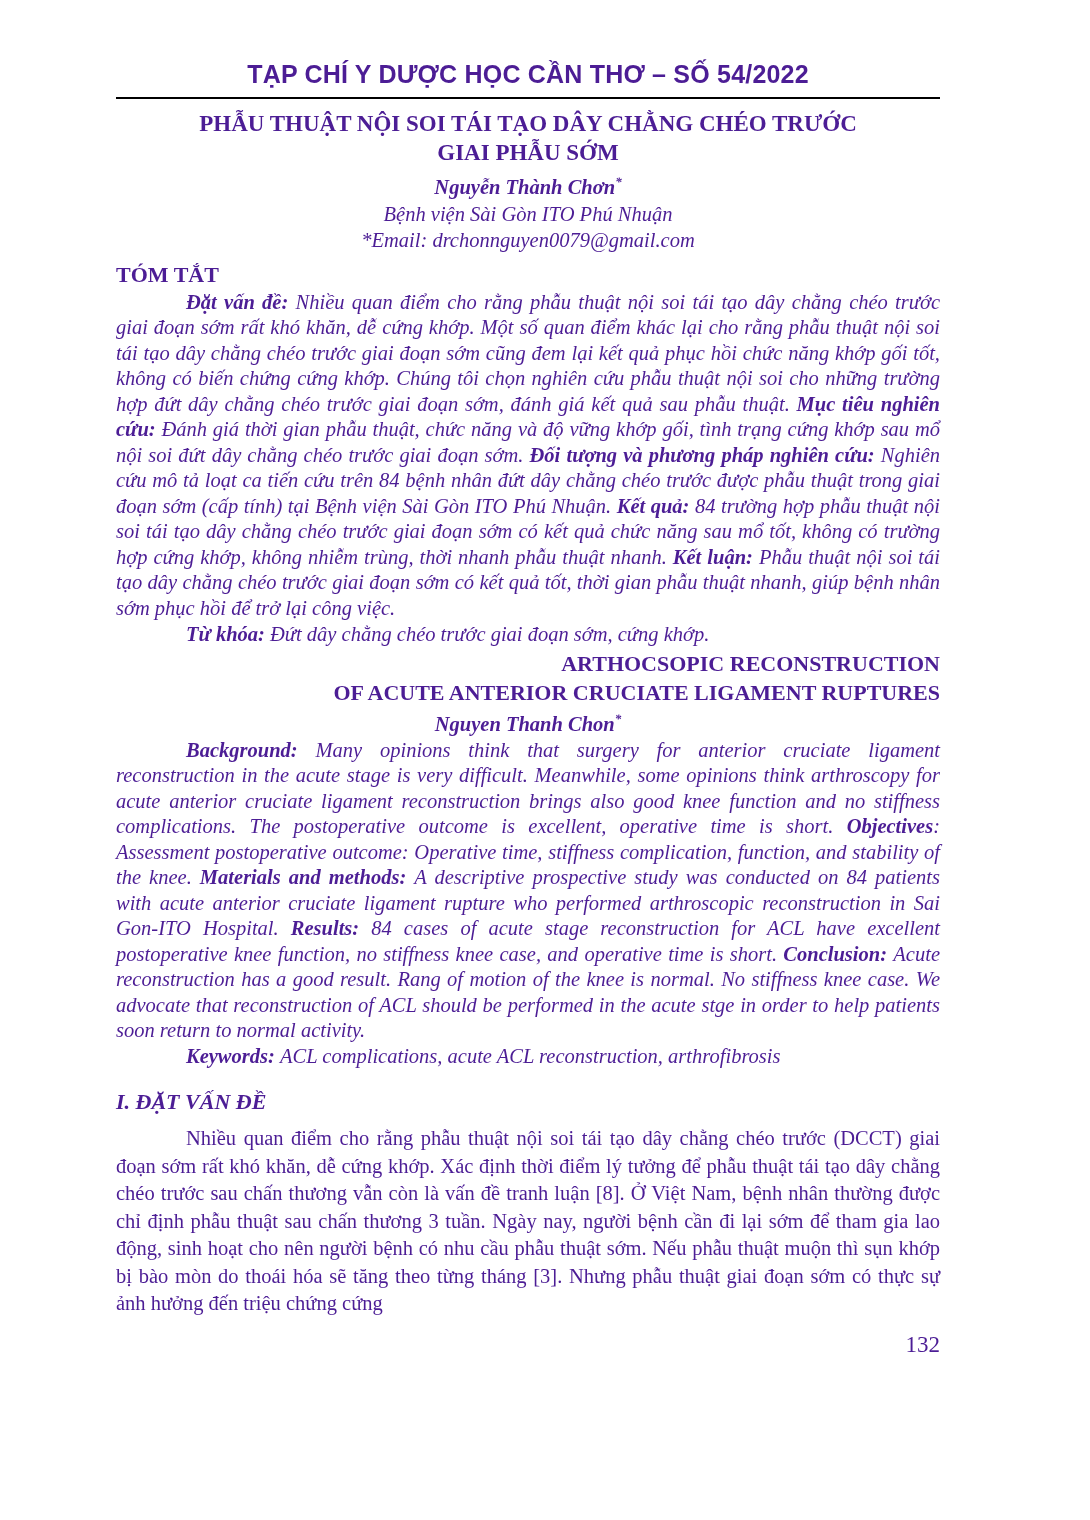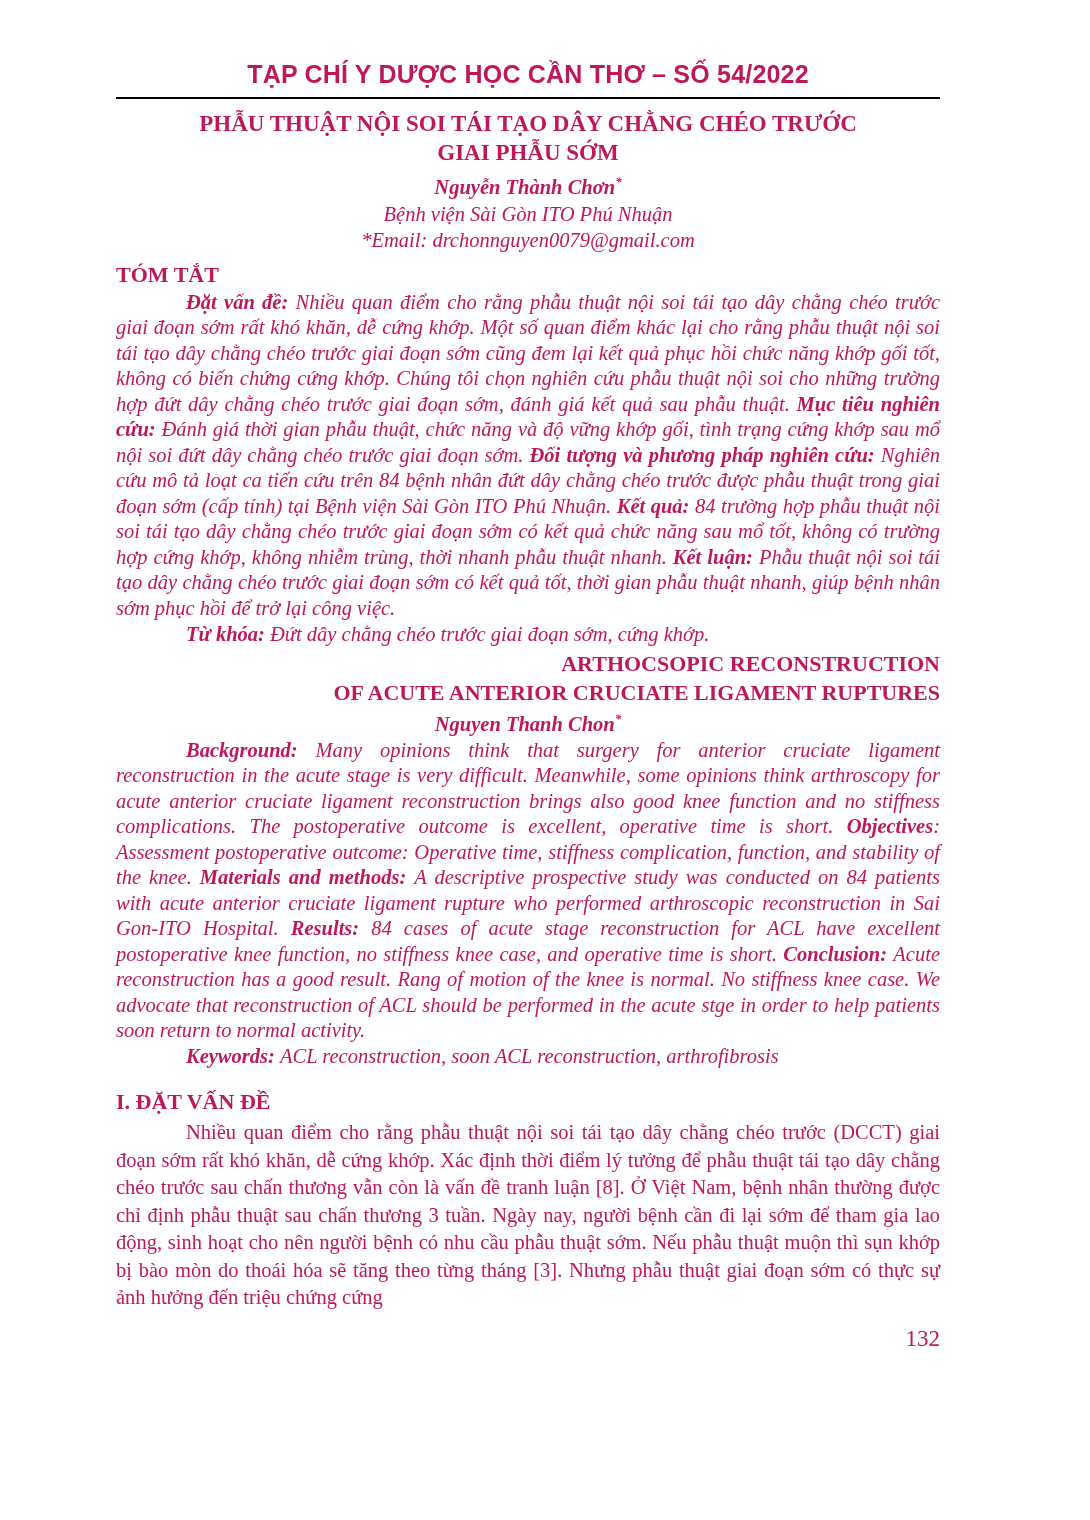--- a/index.html
+++ b/index.html
@@ -2,21 +2,21 @@
 <html lang="vi"><head>
 <meta charset="utf-8">
 <style>
   html, body { margin: 0; padding: 0; background: #ffffff; }
   .page {
     position: relative;
     width: 986px;
     height: 1520px;
     margin: 0 auto;
     background: #ffffff;
-    color: #be185d;
+    color: #4c1d95;
     box-sizing: border-box;
     padding: 60px 98px 0 64px;
     font-family: "Liberation Serif", serif;
   }
   .journal-name {
     text-align: center;
     font-family: "Liberation Sans", sans-serif;
     font-weight: bold;
     font-size: 25px;
     letter-spacing: 0.2px;
@@ -35,21 +35,21 @@
   }
   .author-block { text-align: center; font-size: 20.5px; line-height: 1.3; }
   .author-name { font-weight: bold; font-style: italic; }
   .author-name sup { font-size: 13px; }
   .affiliation, .email { font-style: italic; }
   .section-heading {
     margin: 8px 0 2px 0;
     font-size: 22px;
     font-weight: bold;
   }
-  .section-heading.spaced { margin-top: 20px; margin-bottom: 4px; }
+  .section-heading.spaced { margin-top: 20px; margin-bottom: 10px; font-style: italic; }
   p.body {
     margin: 0;
     font-size: 20.5px;
     line-height: 1.245;
     text-align: justify;
     text-indent: 70px;
   }
   p.intro { line-height: 1.34; }
   .en-title {
     margin: 2px 0 4px 0;
@@ -97,21 +97,21 @@
     <div class="en-title">
       <span>ARTHOCSOPIC  RECONSTRUCTION</span><br>
       <span>OF ACUTE ANTERIOR CRUCIATE LIGAMENT RUPTURES</span>
     </div>
     <div class="author-block">
       <div class="author-name">
         <span>Nguyen Thanh Chon</span><sup>*</sup>
       </div>
     </div>
     <p class="body"><span style="font-weight: bold; font-style: italic;">Background: </span><span style="font-style: italic;">Many opinions think that surgery for anterior cruciate ligament reconstruction in the acute stage is very difficult. Meanwhile, some opinions think arthroscopy for acute anterior cruciate ligament reconstruction brings also good knee function and no stiffness complications. The postoperative outcome is excellent, operative time is short. </span><span style="font-weight: bold; font-style: italic;">Objectives</span><span style="font-style: italic;">: Assessment postoperative outcome: Operative time, stiffness complication, function, and stability of the knee. </span><span style="font-weight: bold; font-style: italic;">Materials and methods: </span><span style="font-style: italic;"> A descriptive prospective study was conducted on 84 patients with acute anterior cruciate ligament rupture who performed arthroscopic reconstruction in Sai Gon-ITO Hospital. </span><span style="font-weight: bold; font-style: italic;">Results: </span><span style="font-style: italic;">84 cases of acute stage reconstruction for ACL have excellent postoperative knee function, no stiffness knee case, and operative time is short. </span><span style="font-weight: bold; font-style: italic;">Conclusion: </span><span style="font-style: italic;">Acute reconstruction has a good result. Rang of motion of the knee is normal. No stiffness knee case. We advocate that reconstruction of ACL should be performed in the acute stge in order to help patients soon return to normal activity.</span></p>
-    <p class="body"><span style="font-weight: bold; font-style: italic;">Keywords: </span><span style="font-style: italic;">ACL reconstruction, soon ACL reconstruction, arthrofibrosis</span></p>
+    <p class="body"><span style="font-weight: bold; font-style: italic;">Keywords: </span><span style="font-style: italic;">ACL complications, acute ACL reconstruction, arthrofibrosis</span></p>
   </section>
 
   <section>
     <h2 class="section-heading spaced">I. ĐẶT VẤN ĐỀ</h2>
     <p class="body intro">Nhiều quan điểm cho rằng phẫu thuật nội soi tái tạo dây chằng chéo trước (DCCT) giai đoạn sớm rất khó khăn, dễ cứng khớp. Xác định thời điểm lý tưởng để phẫu thuật tái tạo dây chằng chéo trước sau chấn thương vẫn còn là vấn đề tranh luận [8]. Ở Việt Nam, bệnh nhân thường được chỉ định phẫu thuật sau chấn thương 3 tuần. Ngày nay, người bệnh cần đi lại sớm để tham gia lao động, sinh hoạt cho nên người bệnh có nhu cầu phẫu thuật sớm. Nếu phẫu thuật muộn thì sụn khớp bị bào mòn do thoái hóa sẽ tăng theo từng tháng [3]. Nhưng phẫu thuật giai đoạn sớm có thực sự ảnh hưởng đến triệu chứng cứng</p>
   </section>
 
   <div class="page-number">132</div>
 
 </div>

